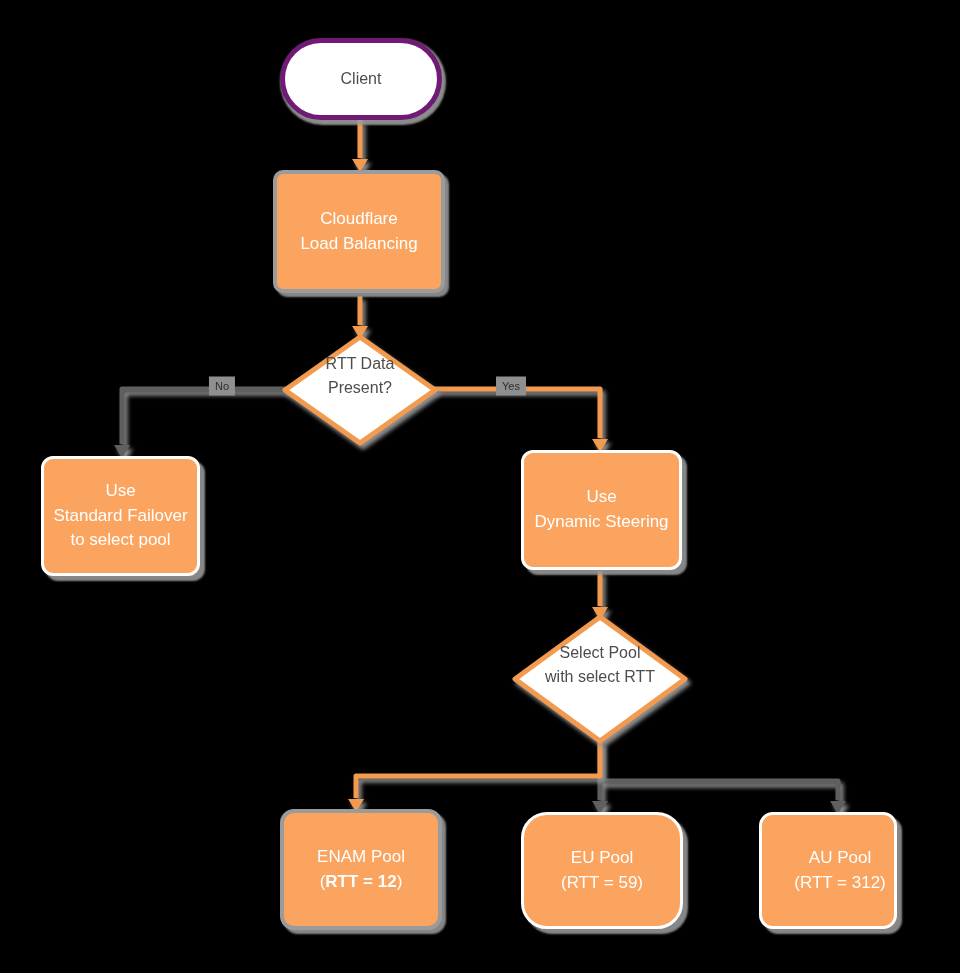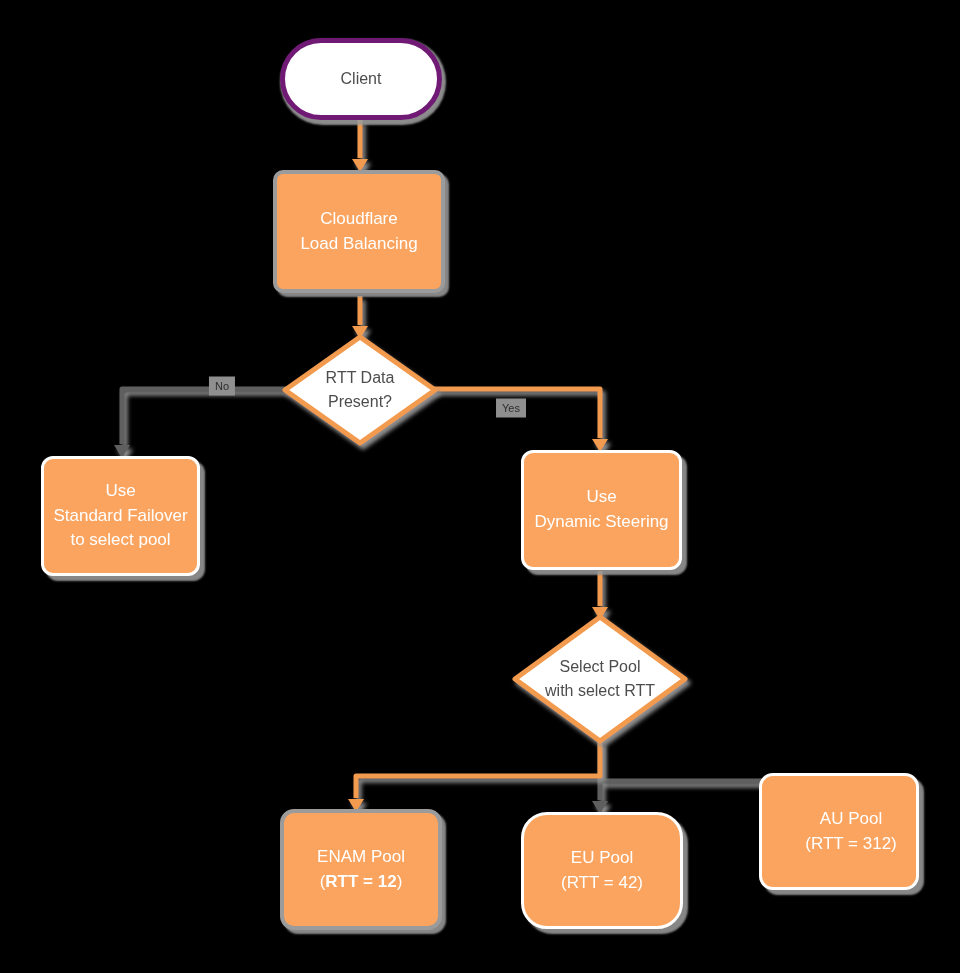--- a/index.html
+++ b/index.html
@@ -15,21 +15,21 @@
   .orange-box{
     background:#FAA45F;color:#FFFFFF;font-size:17px;
   }
   .white-border{border:3px solid #FFFFFF;border-radius:12px;box-shadow:5px 5px 2px rgba(150,150,150,0.9);}
   .gray-border{border:4px solid #9B9B9B;border-radius:10px;box-shadow:4px 4px 2px rgba(150,150,150,0.9);}
   .stadium{
     background:#FFFFFF;border:5px solid #701a75;border-radius:45px;color:#4D4D4D;font-size:16px;
     box-shadow:2px 3px 2px 2px rgba(155,155,155,0.9);
   }
   .diamond-label{
-    position:absolute;display:flex;flex-direction:column;align-items:center;justify-content:center;
+    position:absolute;display:flex;flex-direction:column;align-items:center;
     text-align:center;color:#4D4D4D;font-size:16px;line-height:1.5;pointer-events:none;
   }
   .edge-chip{
     position:absolute;transform:translate(-50%,-50%);
     background:#8F8F8F;color:#2E2E2E;font-size:11px;line-height:1;
     padding:4px 6px;border-radius:0;
   }
   .bold{font-weight:bold;}
 </style>
 </head>
@@ -84,21 +84,21 @@
     <div>Cloudflare</div>
     <div>Load Balancing</div>
   </div>
 
   <div class="diamond-label" style="left:295px;top:352px;width:130px;height:76px;">
     <div>RTT Data</div>
     <div>Present?</div>
   </div>
 
   <div class="edge-chip" style="left:222px;top:386px;">No</div>
-  <div class="edge-chip" style="left:511px;top:408px;">Yes</div>
+  <div class="edge-chip" style="left:511px;top:386px;">Yes</div>
 
   <div class="node orange-box white-border" style="left:41px;top:456px;width:159px;height:120px;">
     <div>Use</div>
     <div>Standard Failover</div>
     <div>to select pool</div>
   </div>
 
   <div class="node orange-box white-border" style="left:521px;top:450px;width:161px;height:120px;">
     <div>Use</div>
     <div>Dynamic Steering</div>
@@ -111,21 +111,21 @@
 
   <div class="node orange-box gray-border" style="left:280px;top:809px;width:162px;height:121px;border-radius:14px;align-items:center;">
     <div>ENAM Pool</div>
     <div>
       <span>(</span><span class="bold">RTT = 12</span><span>)</span>
     </div>
   </div>
 
   <div class="node orange-box white-border" style="left:521px;top:812px;width:162px;height:117px;border-radius:26px;">
     <div>EU Pool</div>
-    <div>(RTT = 42)</div>
+    <div>(RTT = 59)</div>
   </div>
 
-  <div class="node orange-box white-border" style="left:759px;top:773px;width:160px;height:117px;border-radius:14px;padding-left:24px;">
+  <div class="node orange-box white-border" style="left:759px;top:812px;width:138px;height:117px;border-radius:14px;padding-left:24px;">
     <div>AU Pool</div>
     <div>(RTT = 312)</div>
   </div>
 
 </div>
 
 </body></html>

